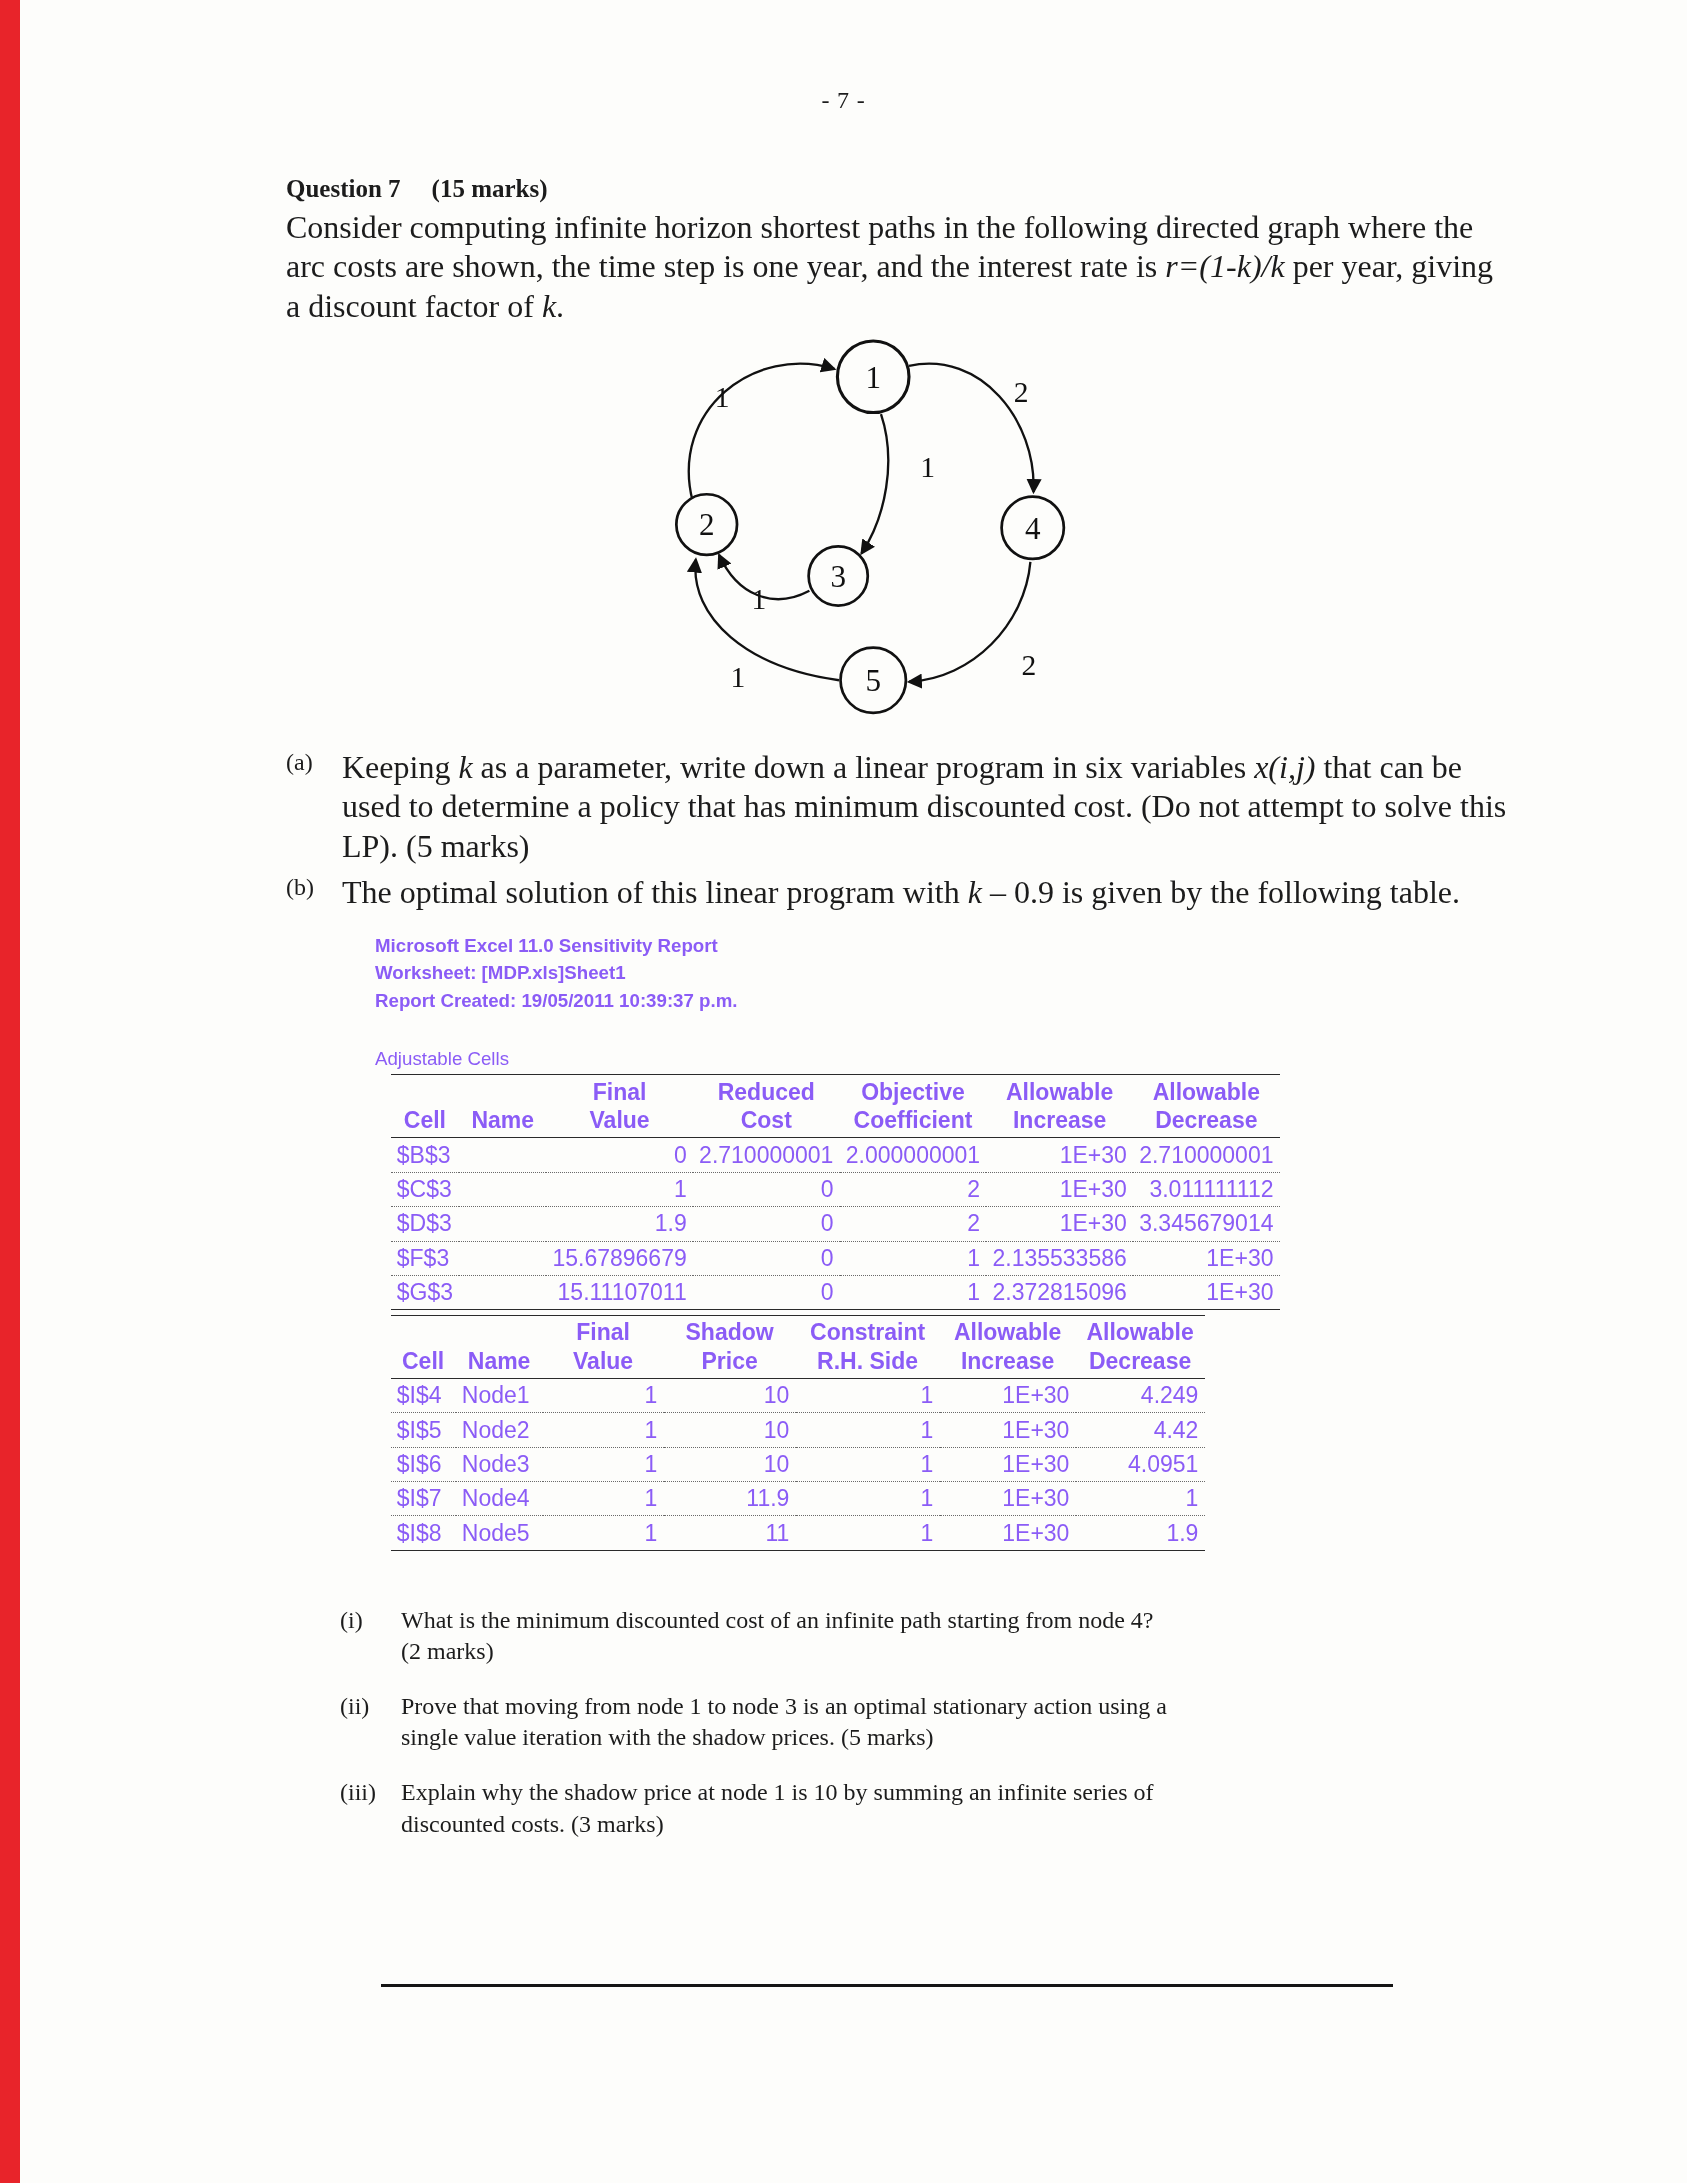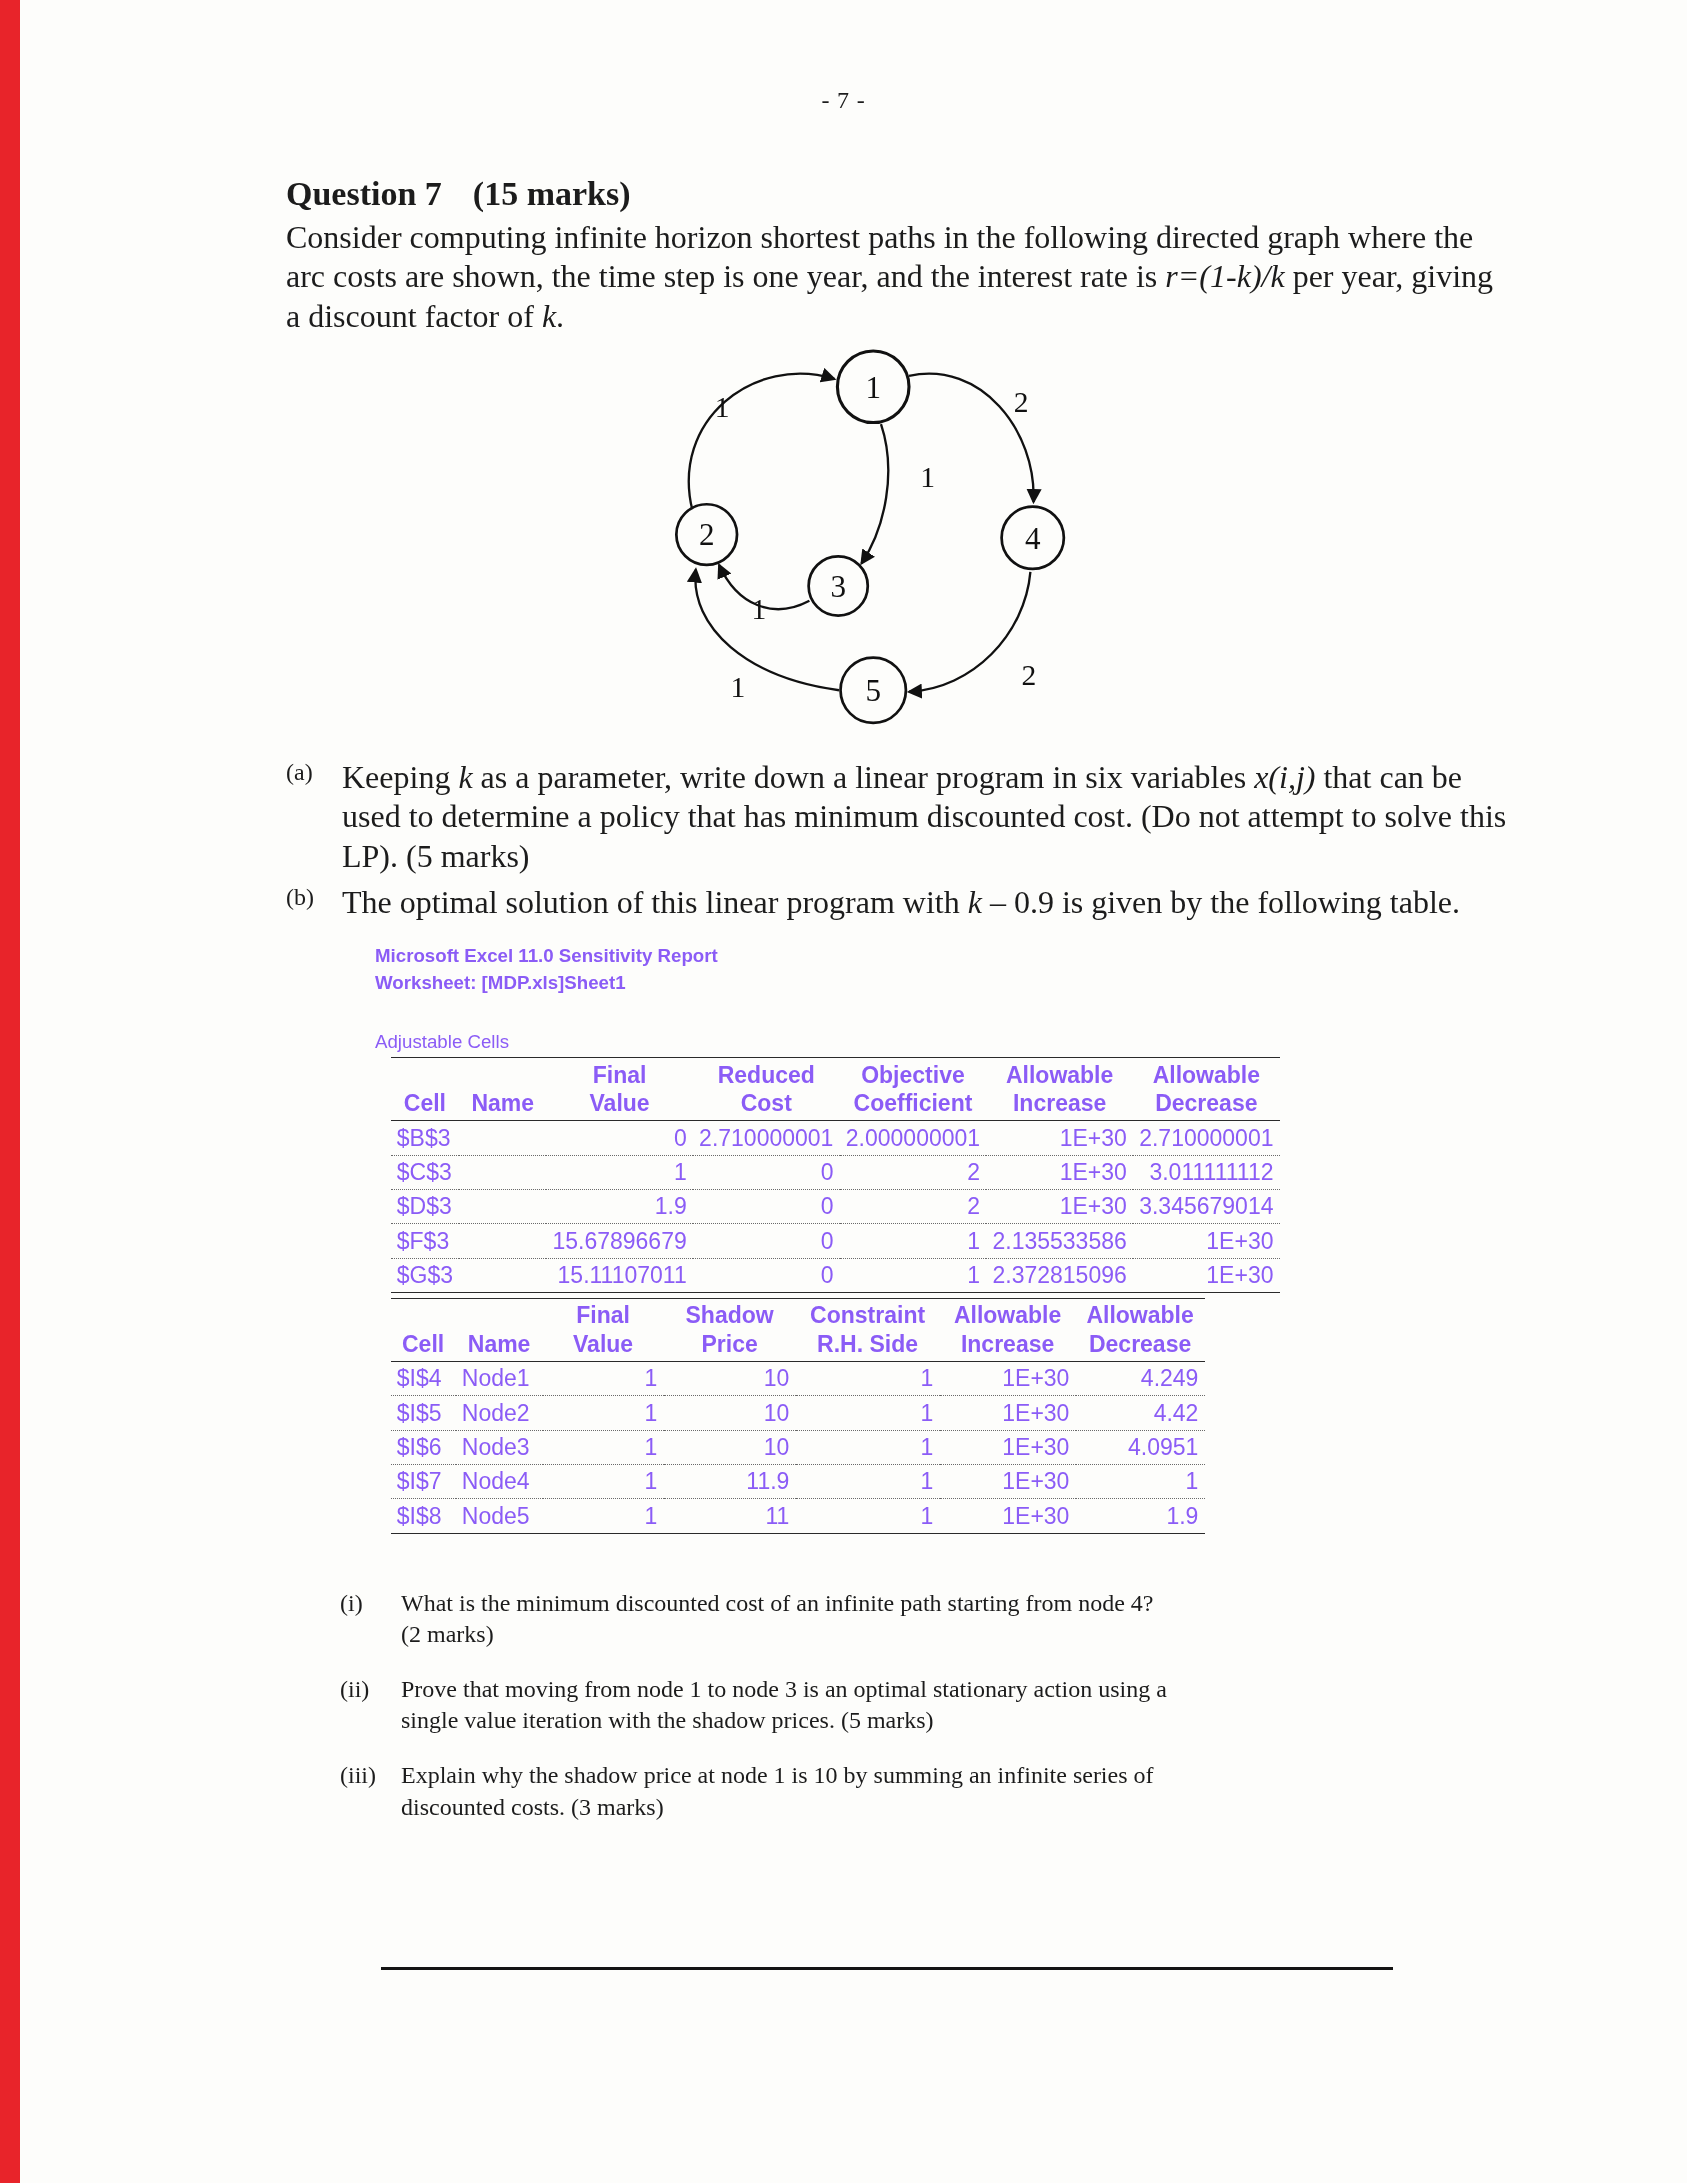--- a/index.html
+++ b/index.html
@@ -5,21 +5,21 @@
   * { margin:0; padding:0; box-sizing:border-box; }
   html,body { background:#ffffff; }
   .page {
     position:relative; width:1687px; height:2183px;
     background:#fdfdfb; color:#1c1c1c; overflow:hidden;
     font-family:"Liberation Serif", "DejaVu Serif", serif;
   }
   .red-edge { position:absolute; left:0; top:0; width:19.5px; height:100%; background:#e8242a; }
   .page-number { padding-top:87px; text-align:center; font-size:24px; letter-spacing:0.8px; }
   .content { margin:61px 218px 0 286px; width:1183px; }
-  .q-heading { font-size:34px; font-weight:bold; white-space:nowrap; }
+  .q-heading { font-size:25px; font-weight:bold; white-space:nowrap; }
   .q-heading .marks { margin-left:31px; }
   .bodytext { font-size:32px; line-height:1.24; white-space:nowrap; }
   .intro { margin-top:4.7px; }
   .it { font-style:italic; }
   .graph-wrap { margin:9.3px 0 0 360px; width:498px; height:399px; }
   .node-label text { font-size:40px; font-family:"Liberation Serif", serif; fill:#111; }
   .cost-label text { font-size:38px; font-family:"Liberation Serif", serif; fill:#111; }
   .part { display:flex; margin-top:12.5px; }
   .part + .part { margin-top:6.2px; }
   .part-label { flex:0 0 56px; font-size:24px; line-height:1.24; }
@@ -116,20 +116,21 @@
       <div class="part-label">(b)</div>
       <div class="part-body bodytext">
         <span>The optimal solution of this linear program with </span><span class="it">k</span><span> – 0.9 is given by the following table.</span>
       </div>
     </div>
 
     <div class="report">
       <div class="report-head">
         <div>Microsoft Excel 11.0 Sensitivity Report</div>
         <div>Worksheet: [MDP.xls]Sheet1</div>
+        <div>Report Created: 19/05/2011 10:39:37 p.m.</div>
       </div>
 
       <div class="section-label">Adjustable Cells</div>
       <table class="xl-table">
         <colgroup>
           <col style="width:65px">
             <col style="width:87px">
             <col style="width:121px">
             <col style="width:132px">
             <col style="width:144px">

